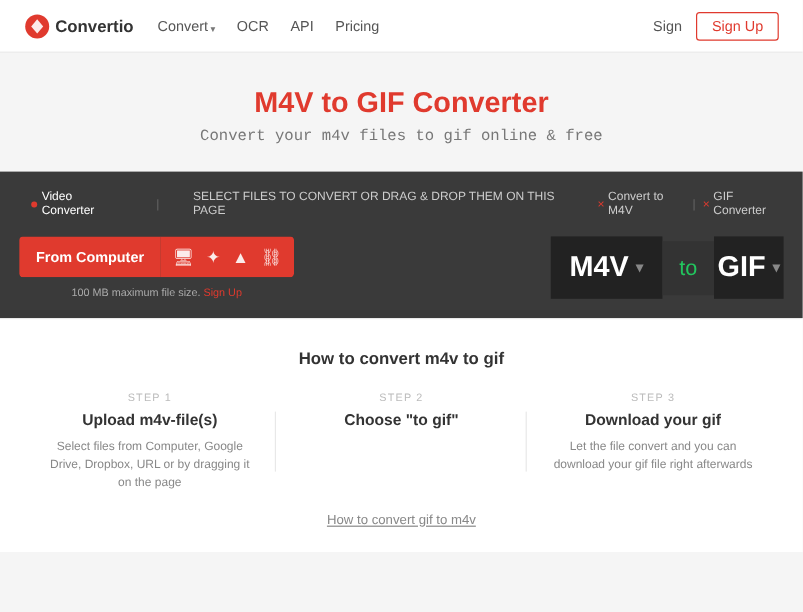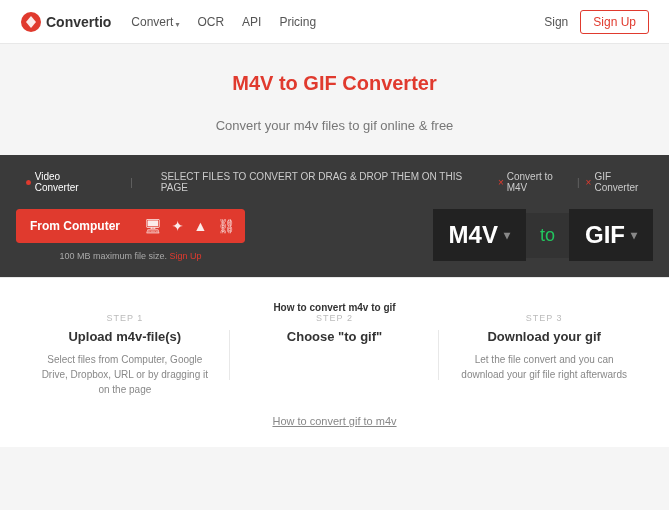--- a/index.html
+++ b/index.html
@@ -75,28 +75,29 @@
       cursor: pointer;
     }
 
     
     .hero {
       background: #f5f5f5;
       text-align: center;
       padding: 28px 20px 22px;
     }
     .hero-title {
-      font-size: 20px;
+      font-size: 24px;
       color: #e03a2e;
       font-weight: 700;
-      margin-bottom: 23px;
+      margin-bottom: 6px;
     }
     .hero-subtitle {
       font-size: 13px;
       color: #777;
+      font-family: Liberation Mono, monospace;
     }
 
     
     .converter-panel {
       background: #3a3a3a;
       padding: 12px 16px 16px;
     }
     .panel-tabs {
       display: flex;
       align-items: center;
@@ -230,41 +231,42 @@
       font-weight: normal;
       padding: 12px 14px;
       display: flex;
       align-items: center;
     }
     .format-gif {
       background: #222;
       color: #fff;
       font-size: 24px;
       font-weight: bold;
-      padding: 12px 16px;
+      padding: 12px 3px;
       display: flex;
       align-items: center;
       gap: 6px;
       cursor: pointer;
     }
     .format-gif .arrow {
       font-size: 12px;
       color: #888;
     }
 
     
     .how-to {
       background: #fff;
       padding: 24px 20px 20px;
       text-align: center;
     }
     .how-to-title {
-      font-size: 10px;
+      font-size: 14px;
       font-weight: bold;
       color: #333;
+      margin-bottom: 20px;
     }
     .steps-row {
       display: flex;
       justify-content: center;
       gap: 0;
       margin-bottom: 18px;
     }
     .step {
       flex: 1;
       padding: 0 16px;

